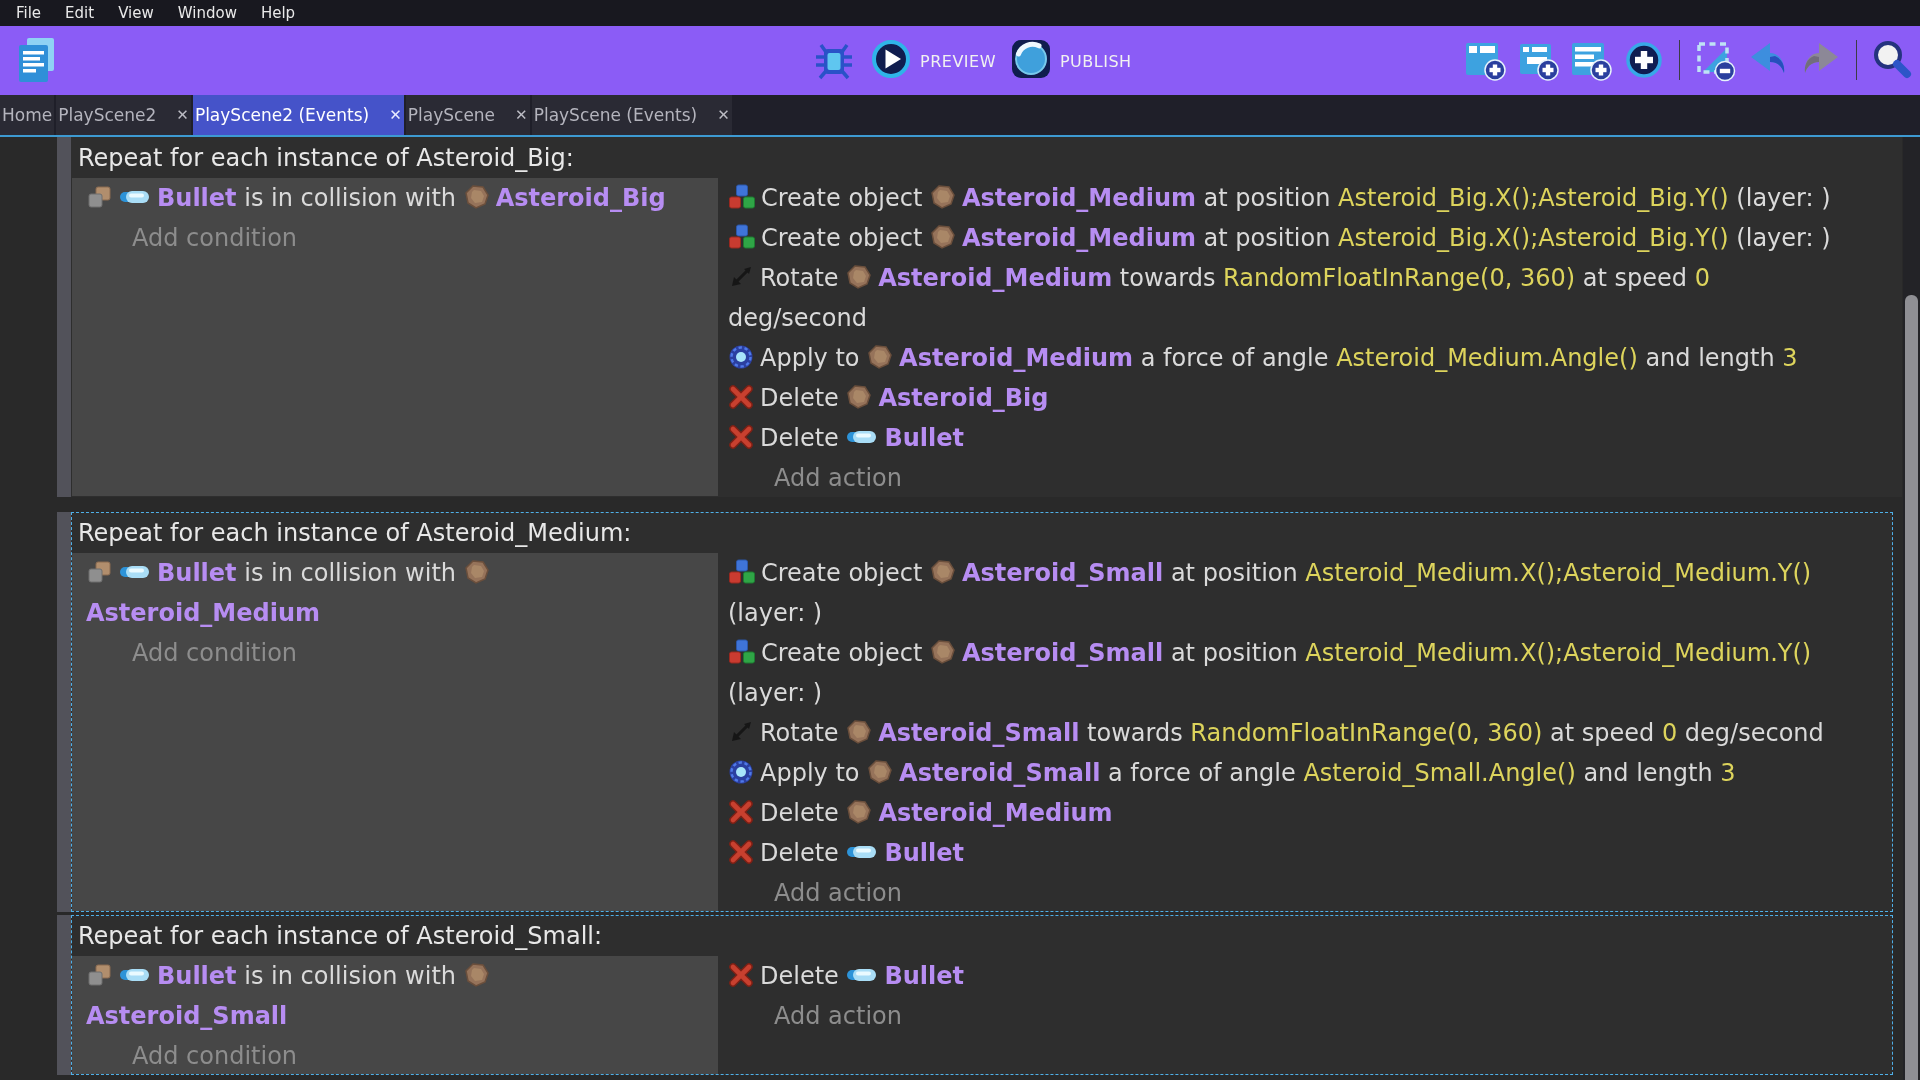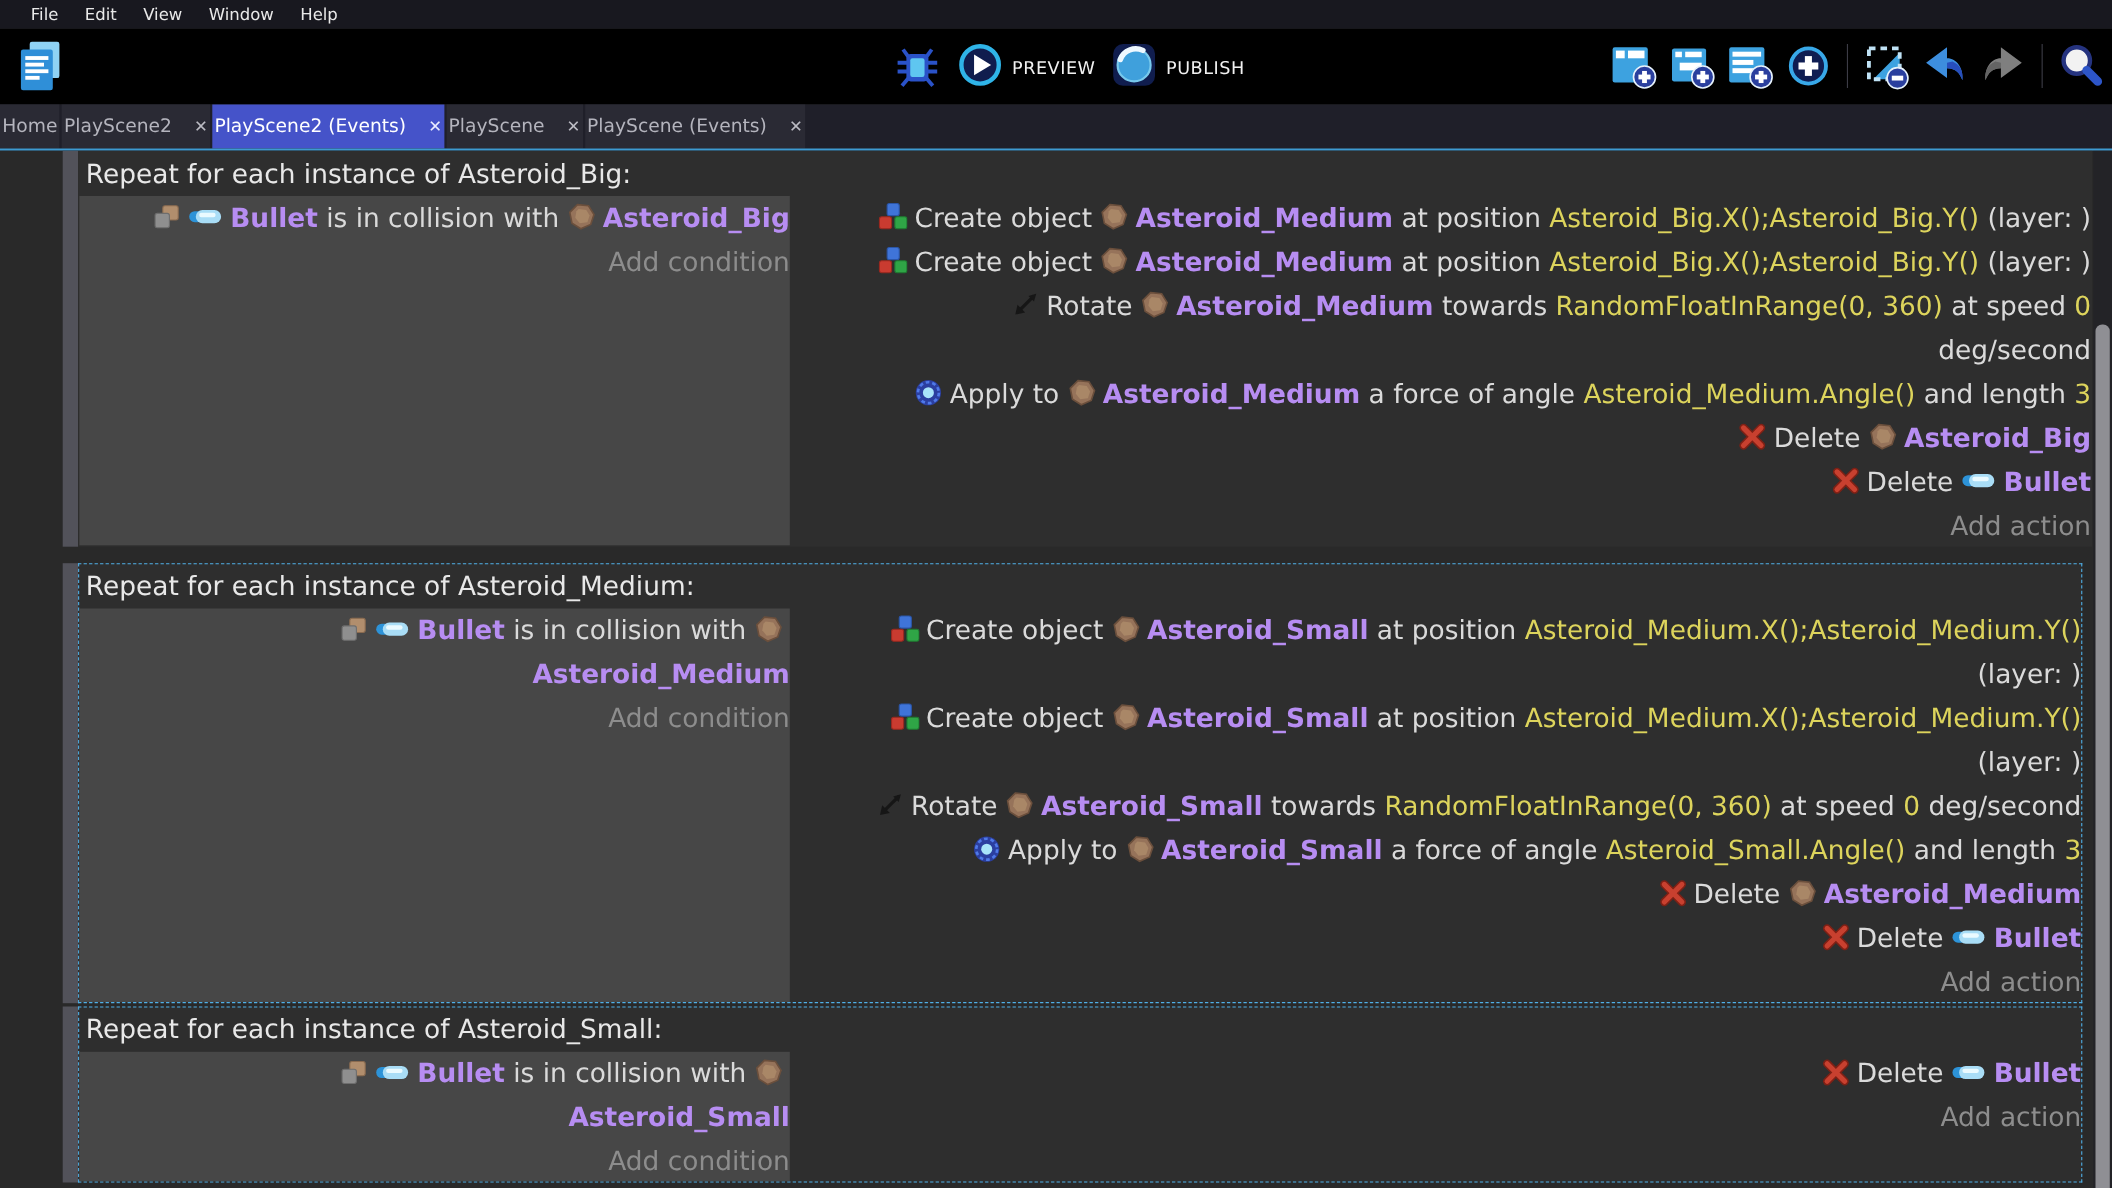--- a/index.html
+++ b/index.html
@@ -3,24 +3,24 @@
 <meta charset="utf-8">
 <style>
   html,body{margin:0;padding:0;}
   body{
     width:1920px;height:1080px;overflow:hidden;position:relative;
     background:#292929;font-family:"DejaVu Sans","Liberation Sans",sans-serif;
     -webkit-font-smoothing:antialiased;
   }
   
   .menubar{position:absolute;top:0;left:0;width:1920px;height:26px;background:#18181f;
-    display:flex;align-items:center;padding-left:16px;box-sizing:border-box;z-index:5;}
+    display:flex;align-items:center;padding-left:4px;box-sizing:border-box;z-index:5;}
   .menu-item{color:#e9e9e9;font-size:15px;padding:0 12px;line-height:26px;cursor:default;}
   
-  .toolbar{position:absolute;top:26px;left:0;width:1920px;height:69px;background:#000000;}
+  .toolbar{position:absolute;top:26px;left:0;width:1920px;height:69px;background:#8b5cf6;}
   .pm-icon{position:absolute;left:16px;top:10px;width:42px;height:48px;}
   .tb-center{position:absolute;left:812px;top:12px;display:flex;align-items:center;gap:14px;}
   .tb-group{display:flex;align-items:center;gap:8px;}
   .tb-label{color:#f1f1f1;font-size:16px;letter-spacing:.5px;}
   .tb-right{position:absolute;right:6px;top:12px;display:flex;align-items:center;gap:9px;}
   .tb-btn{width:44px;height:44px;display:flex;align-items:center;justify-content:center;}
   .tb-sep{width:1px;height:40px;background:#3c3c46;margin:0 4px;}
   
   .tabbar{position:absolute;top:95px;left:0;width:1920px;height:40px;background:#1f1f29;display:flex;}
   .tab{display:flex;align-items:center;background:#2a2a34;color:#b4b4bd;font-size:17px;
@@ -35,21 +35,21 @@
   .gutter{width:14px;background:#52525a;flex:none;}
   .ev-box{flex:1;background:#2e2e2e;border:1px dashed transparent;box-sizing:border-box;
     display:flex;flex-direction:column;overflow:hidden;}
   .event.selected .ev-box{border-color:#4fb0e8;}
   .ev-header{height:40px;line-height:40px;flex:none;color:#e8e8e8;font-size:24px;padding-left:6px;
     white-space:nowrap;overflow:hidden;}
   .ev-body{flex:1;display:flex;align-items:stretch;overflow:hidden;}
   .cond{width:646px;flex:none;background:#474747;overflow:hidden;}
   .acts{flex:1;overflow:hidden;}
   .row{height:40px;line-height:40px;white-space:nowrap;font-size:24px;color:#dadada;
-    padding-left:10px;overflow:visible;text-align:right;}
+    padding-left:10px;overflow:visible;}
   .cond .row{padding-left:14px;}
   .row .obj{color:#b78df2;font-weight:bold;}
   .row .expr{color:#ddd45c;}
   .row.add{color:#8d8d8d;margin-left:46px;}
   .icn{display:inline-block;vertical-align:middle;margin:-5px 6px 0 0;line-height:0;}
   .icn svg{display:inline;}
   
   .scroll-track{position:absolute;right:0;top:0;width:17px;height:943px;background:#232327;}
   .scroll-thumb{position:absolute;right:2px;top:158px;width:13px;height:872px;background:#8f8f94;border-radius:6px;}
 </style>

